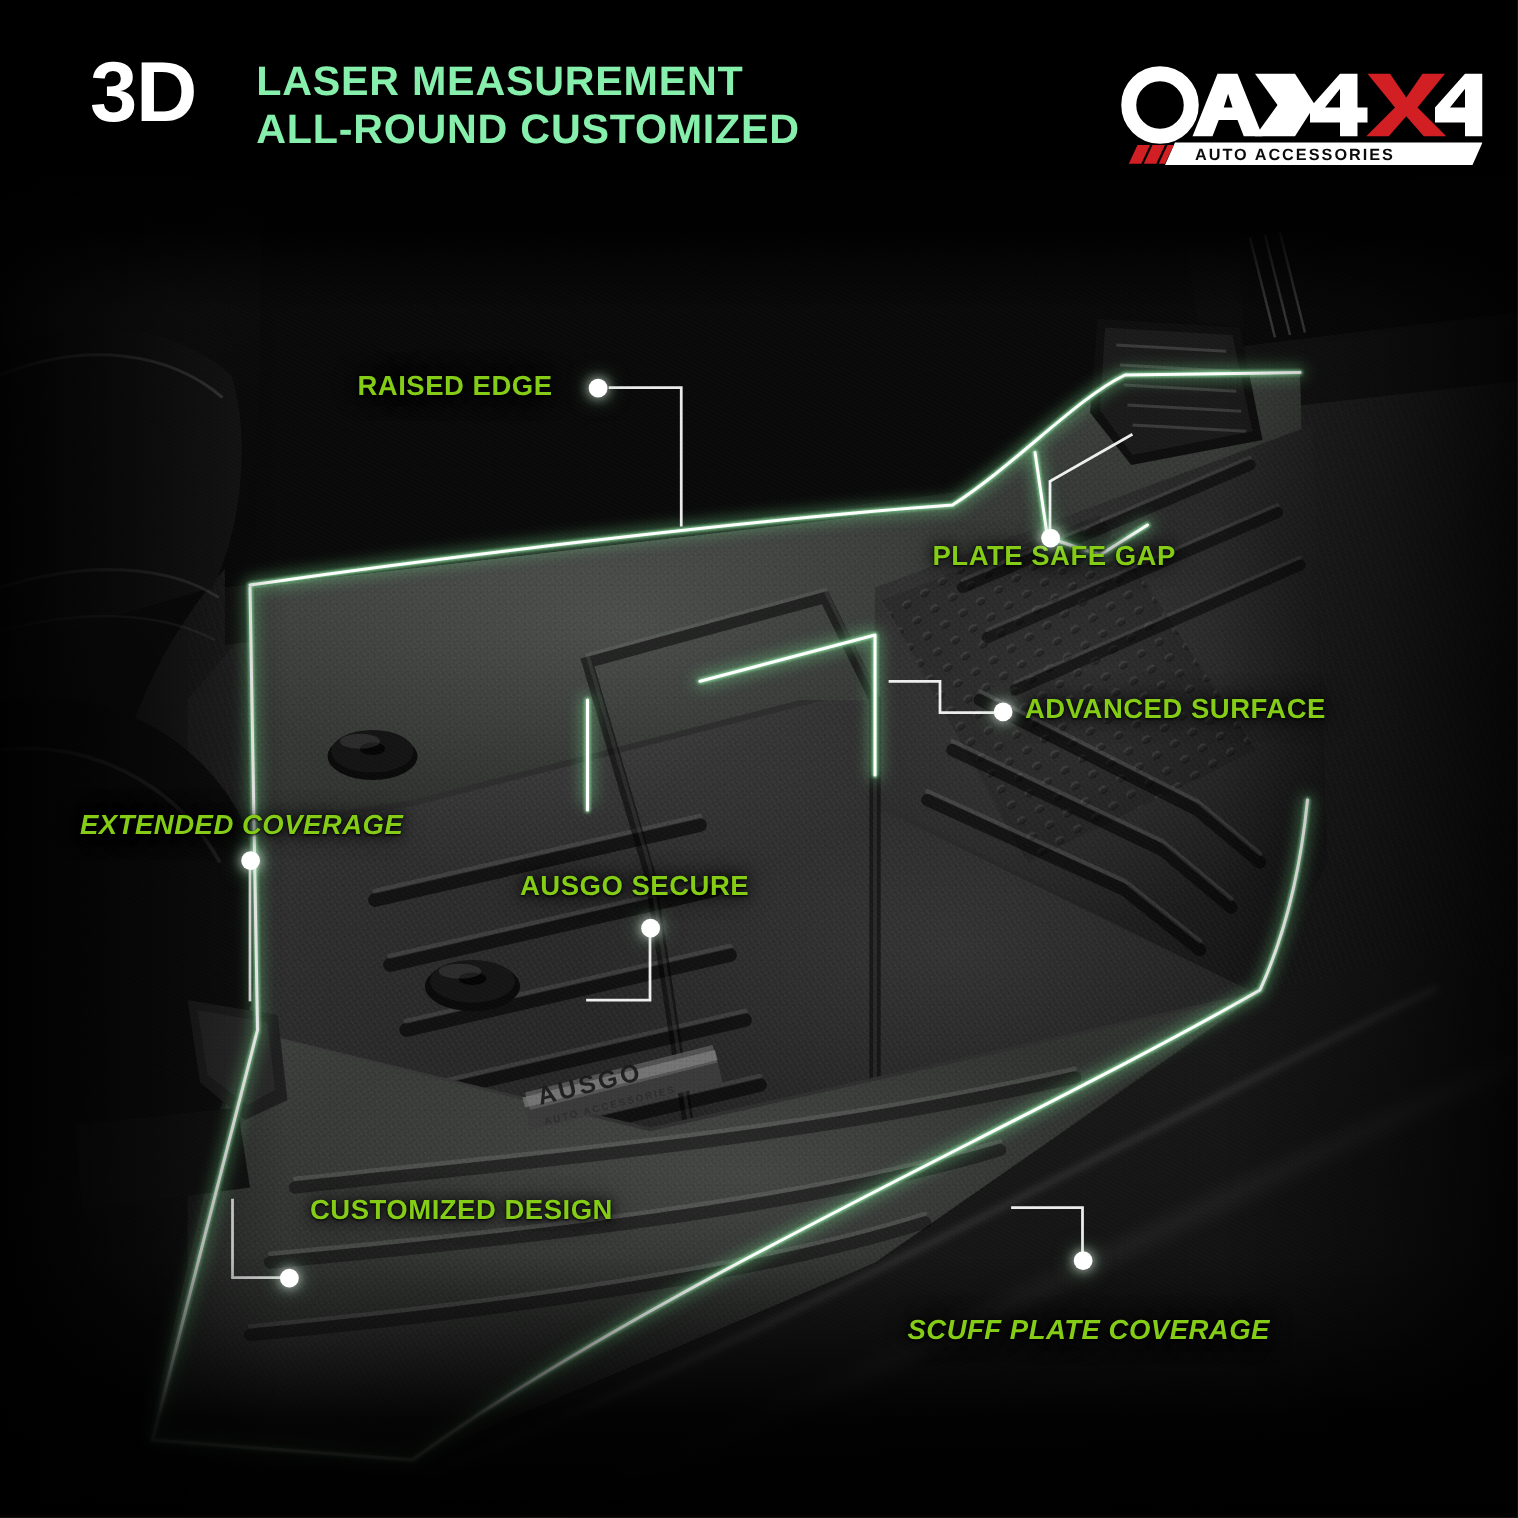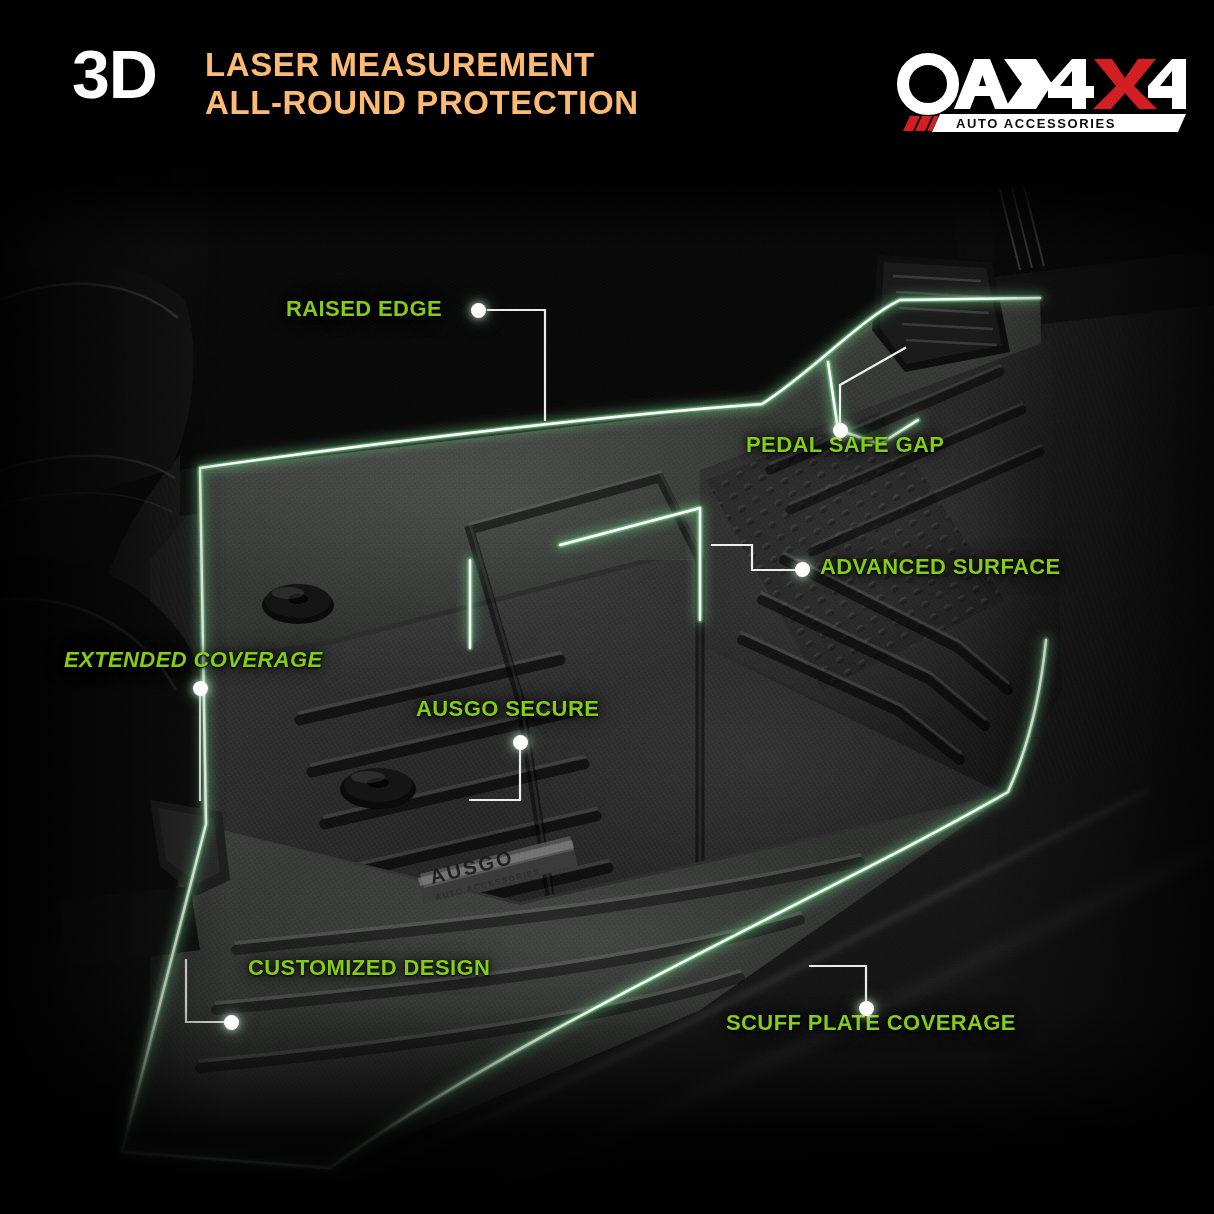--- a/index.html
+++ b/index.html
@@ -34,21 +34,21 @@
 
   .noise-fine{position:absolute;inset:0;opacity:.22;
     background-image:repeating-linear-gradient(27deg,rgba(255,255,255,.05) 0 1px,rgba(0,0,0,0) 1px 3px);}
 
   svg.layer{position:absolute;left:0;top:0;width:1214px;height:1214px;overflow:visible;}
 
   
   .header{position:absolute;left:0;top:0;width:1082px;height:150px;z-index:40;}
   .hdr-3d{position:absolute;left:72px;top:40px;font-size:68px;font-weight:bold;color:#fff;
     letter-spacing:-1px;line-height:68px;}
-  .hdr-lines{position:absolute;left:205px;top:46px;color:#fdba74;font-size:33px;font-weight:bold;
+  .hdr-lines{position:absolute;left:205px;top:46px;color:#86efac;font-size:33px;font-weight:bold;
     line-height:37px;letter-spacing:0.6px;}
   .hdr-l2{margin-top:1px;}
 
   
   .logo{position:absolute;right:28px;top:48px;width:290px;height:90px;z-index:40;}
 
   
   .callout{position:absolute;z-index:35;color:#84cc16;font-weight:bold;font-size:22px;
     letter-spacing:0.4px;white-space:nowrap;
     text-shadow:0 0 9px rgba(0,0,0,.95),0 0 20px rgba(0,0,0,.8),0 1px 2px rgba(0,0,0,1);}
@@ -368,21 +368,21 @@
     <div class="dash-shadow"></div>
     <div class="bottom-shadow"></div>
     <div class="left-shadow"></div>
     <div class="right-shadow"></div>
   </div>
 
   <div class="header">
     <div class="hdr-3d">3D</div>
     <div class="hdr-lines">
       <div>LASER MEASUREMENT</div>
-      <div class="hdr-l2">ALL-ROUND PROTECTION</div>
+      <div class="hdr-l2">ALL-ROUND CUSTOMIZED</div>
     </div>
   </div>
 
   <div class="logo">
     <svg viewBox="0 0 290 90" width="290" height="90">
       <g>
 
         <ellipse cx="32" cy="36" rx="25" ry="25" fill="none" stroke="#fff" stroke-width="12"></ellipse>
 
         <path d="M58,61 L78,11 L94,11 L114,61 L99,61 L94,48 L79,48 L74,61 Z
@@ -406,31 +406,31 @@
         <path d="M26,68 L36,68 L29,83 L19,83 Z" fill="#d11f24"></path>
         <path d="M38,68 L43,68 L36,83 L31,83 Z" fill="#d11f24"></path>
         <text x="60" y="80" fill="#0b0b0b" font-family="Liberation Sans, sans-serif" font-size="13" font-weight="bold" letter-spacing="1.6">AUTO  ACCESSORIES</text>
       </g>
     </svg>
   </div>
 
   <div class="callout" style="left:286px; top:296px;">RAISED EDGE</div>
   <div class="dot" style="left:471px; top:303px;"></div>
 
-  <div class="callout" style="left:746px; top:432px;">PEDAL SAFE GAP</div>
+  <div class="callout" style="left:746px; top:432px;">PLATE SAFE GAP</div>
   <div class="dot" style="left:833px; top:423px;"></div>
 
   <div class="callout" style="left:820px; top:554px;">ADVANCED SURFACE</div>
   <div class="dot" style="left:795px; top:562px;"></div>
 
   <div class="callout" style="left:64px; top:647px;font-style:italic;">EXTENDED COVERAGE</div>
   <div class="dot" style="left:193px; top:681px;"></div>
 
   <div class="callout" style="left:416px; top:696px;">AUSGO SECURE</div>
   <div class="dot" style="left:513px; top:735px;"></div>
 
   <div class="callout" style="left:248px; top:955px;">CUSTOMIZED DESIGN</div>
   <div class="dot" style="left:224px; top:1015px;"></div>
 
-  <div class="callout" style="left:726px; top:1010px;">SCUFF PLATE COVERAGE</div>
+  <div class="callout" style="left:726px; top:1051px;font-style:italic;">SCUFF PLATE COVERAGE</div>
   <div class="dot" style="left:859px; top:1001px;"></div>
 
 </div>
 
 </body></html>

